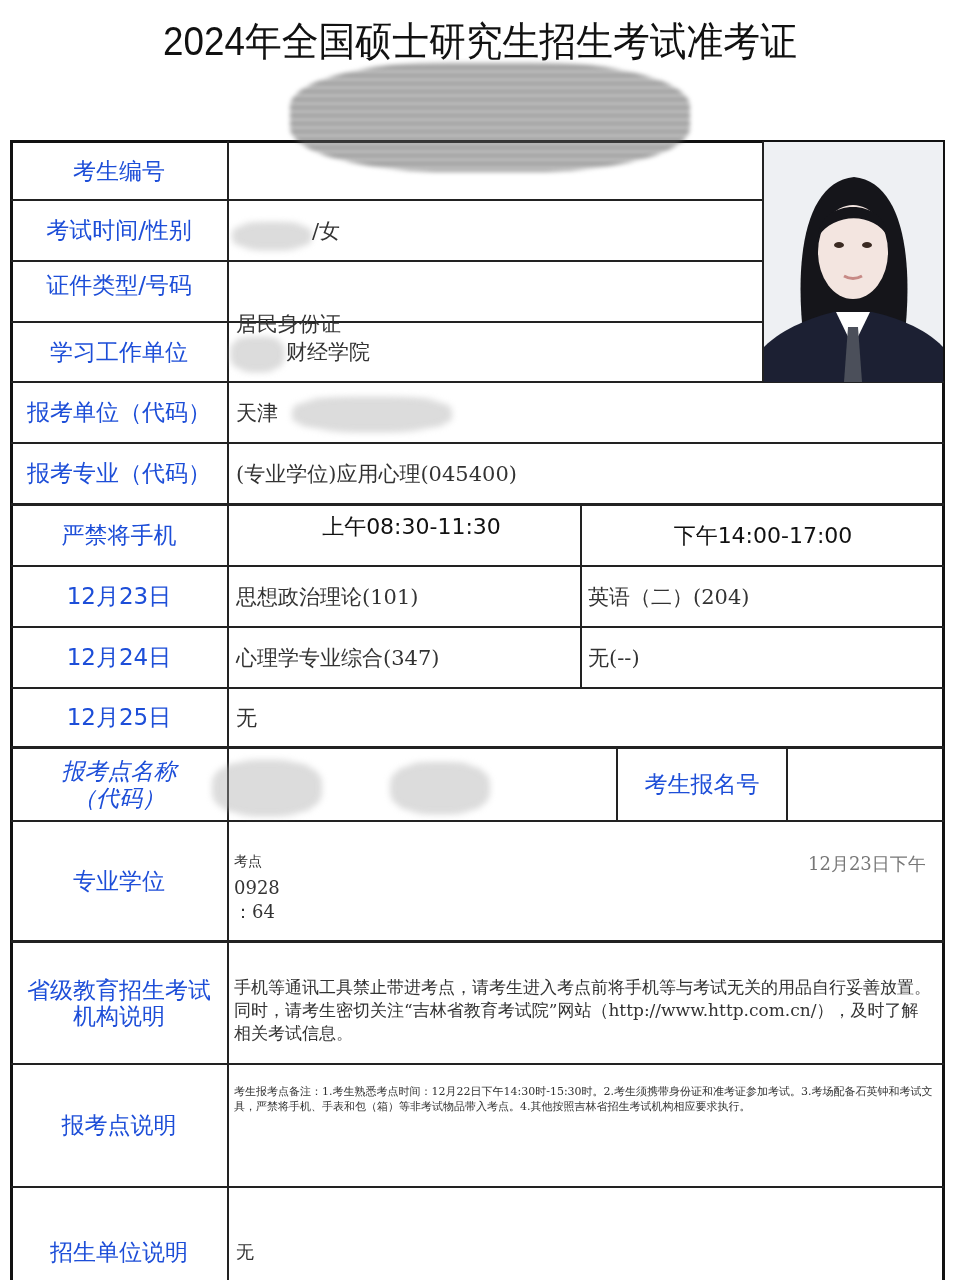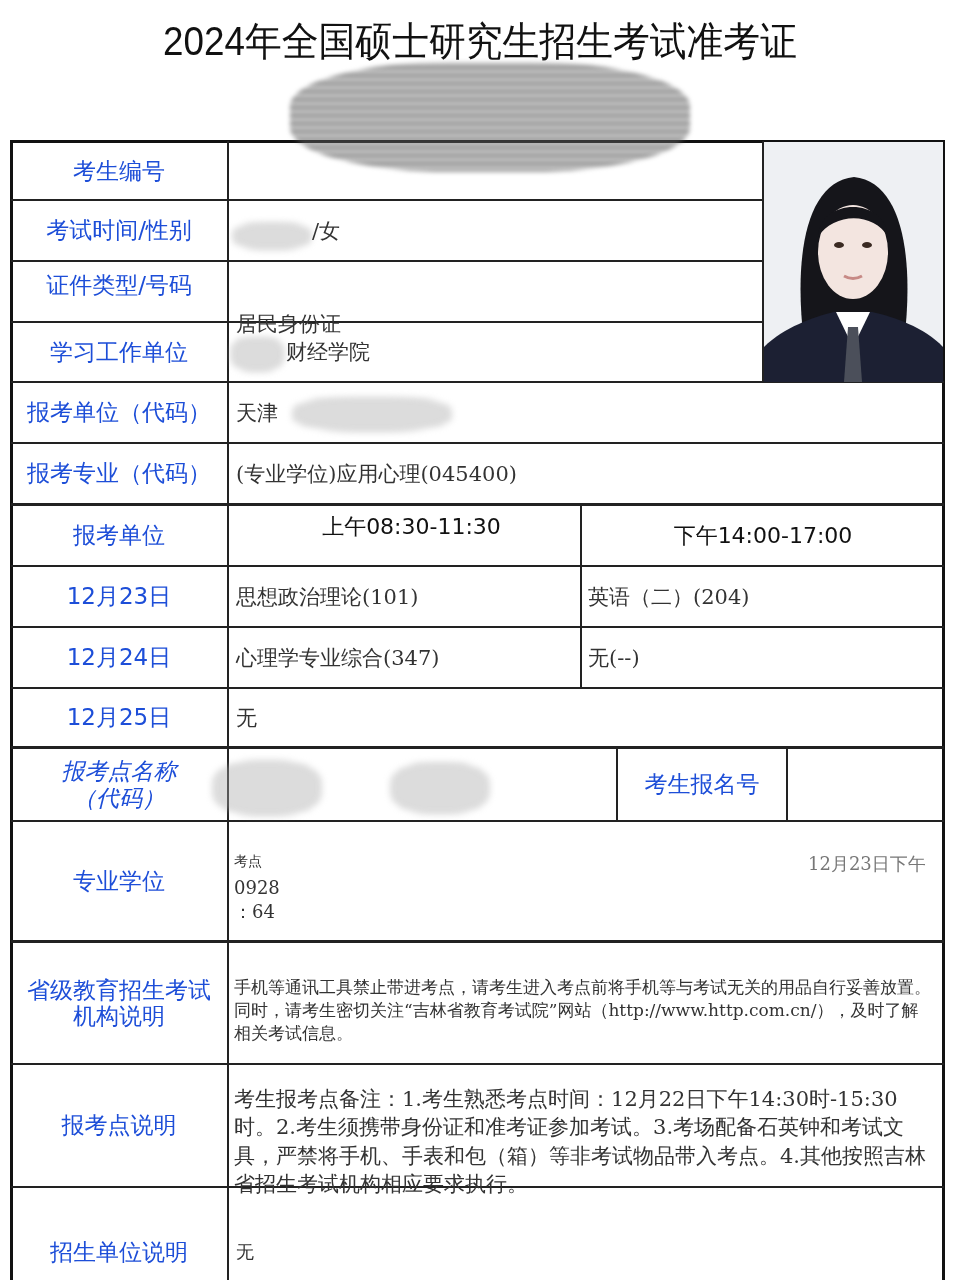--- a/index.html
+++ b/index.html
@@ -104,21 +104,21 @@
     <path d="M54 95 C56 55 122 55 124 95 C110 70 70 70 54 95 Z" fill="#15151a"></path>
     <ellipse cx="75" cy="103" rx="5" ry="3" fill="#3a2a22"></ellipse>
     <ellipse cx="103" cy="103" rx="5" ry="3" fill="#3a2a22"></ellipse>
     <path d="M80 134 Q89 139 98 134" stroke="#c78a86" stroke-width="3" fill="none"></path>
     <path d="M0 240 L0 205 C20 185 50 175 70 170 L108 170 C130 175 160 185 179 205 L179 240 Z" fill="#1c2033"></path>
     <path d="M72 170 L89 205 L106 170 Z" fill="#ffffff"></path>
     <path d="M84 185 L94 185 L98 240 L80 240 Z" fill="#4b4f5a"></path>
   </svg>
 </div>
 
-<div class="label" style="left:12px; top:506px; width:214px; height:59px;">报考单位</div>
+<div class="label" style="left:12px; top:506px; width:214px; height:59px;">严禁将手机</div>
 <div class="value center" style="left:236px; top:506px; width:351px; height:42px;">上午08:30-11:30</div>
 <div class="value center" style="left:582px; top:506px; width:362px; height:59px;">下午14:00-17:00</div>
 
 <div class="label" style="left:12px; top:567px; width:214px; height:59px;">12月23日</div>
 <div class="value" style="left:236px; top:567px; width:340px; height:59px;">思想政治理论(101)</div>
 <div class="value" style="left:588px; top:567px; width:350px; height:59px;">英语（二）(204)</div>
 
 <div class="label" style="left:12px; top:628px; width:214px; height:59px;">12月24日</div>
 <div class="value" style="left:236px; top:628px; width:340px; height:59px;">心理学专业综合(347)</div>
 <div class="value" style="left:588px; top:628px; width:350px; height:59px;">无(--)</div>
@@ -137,18 +137,18 @@
 <div class="label" style="left:12px; top:822px; width:214px; height:118px;">专业学位</div>
 <div class="para" style="left:234px; top:852px; font-size:14px;">考点</div>
 <div class="para" style="left:808px; top:852px; font-size:18px; color:#777;">12月23日下午</div>
 <div class="para" style="left:234px; top:876px; font-size:18px;">0928</div>
 <div class="para" style="left:234px; top:900px; font-size:18px;">：64</div>
 
 <div class="label" style="left:14px; top:943px; width:210px; height:120px; padding:0 6px;">省级教育招生考试机构说明</div>
 <div class="para" style="left:234px; top:976px; width:700px;">手机等通讯工具禁止带进考点，请考生进入考点前将手机等与考试无关的用品自行妥善放置。同时，请考生密切关注“吉林省教育考试院”网站（http://www.http.com.cn/），及时了解相关考试信息。</div>
 
 <div class="label" style="left:12px; top:1065px; width:214px; height:121px;">报考点说明</div>
-<div class="para" style="left:234px; top:1085px; width:700px; font-size:21px;">考生报考点备注：1.考生熟悉考点时间：12月22日下午14:30时-15:30时。2.考生须携带身份证和准考证参加考试。3.考场配备石英钟和考试文具，严禁将手机、手表和包（箱）等非考试物品带入考点。4.其他按照吉林省招生考试机构相应要求执行。</div>
+<div class="para" style="left:234px; top:1085px; width:700px; font-size:11px;">考生报考点备注：1.考生熟悉考点时间：12月22日下午14:30时-15:30时。2.考生须携带身份证和准考证参加考试。3.考场配备石英钟和考试文具，严禁将手机、手表和包（箱）等非考试物品带入考点。4.其他按照吉林省招生考试机构相应要求执行。</div>
 
 <div class="label" style="left:12px; top:1188px; width:214px; height:128px;">招生单位说明</div>
 <div class="value" style="left:236px; top:1188px; width:700px; height:128px; font-size:18px;">无</div>
 
 <div class="smudge" style="left:290px; top:62px; width:400px; height:110px;"></div>
 
 </body></html>

